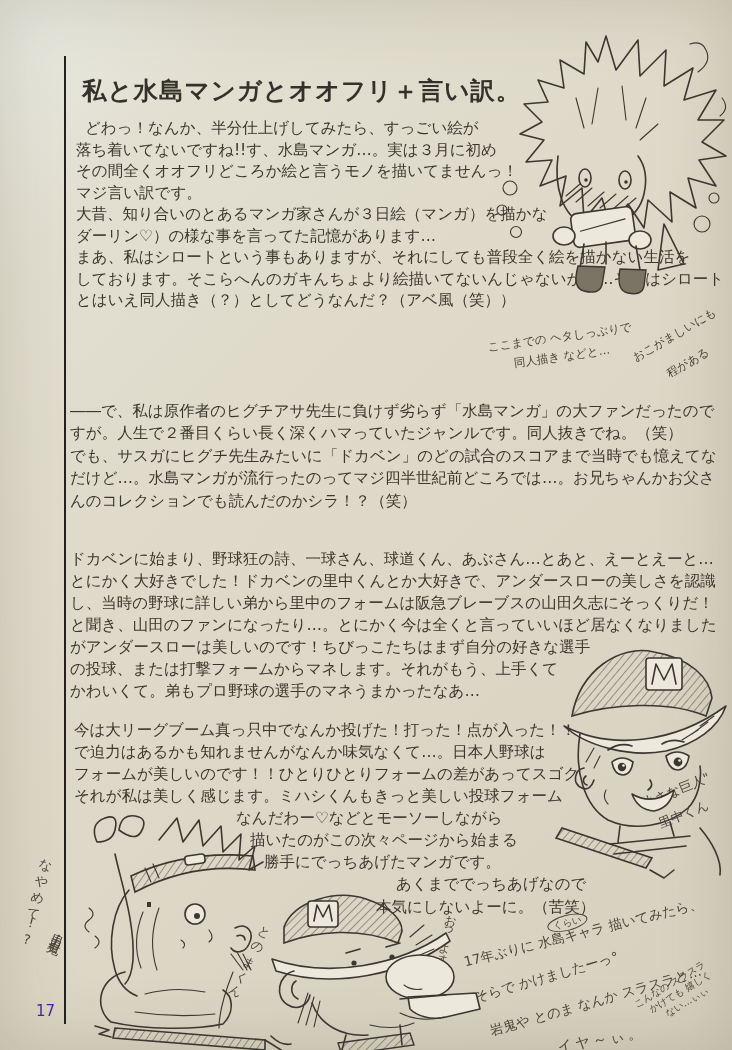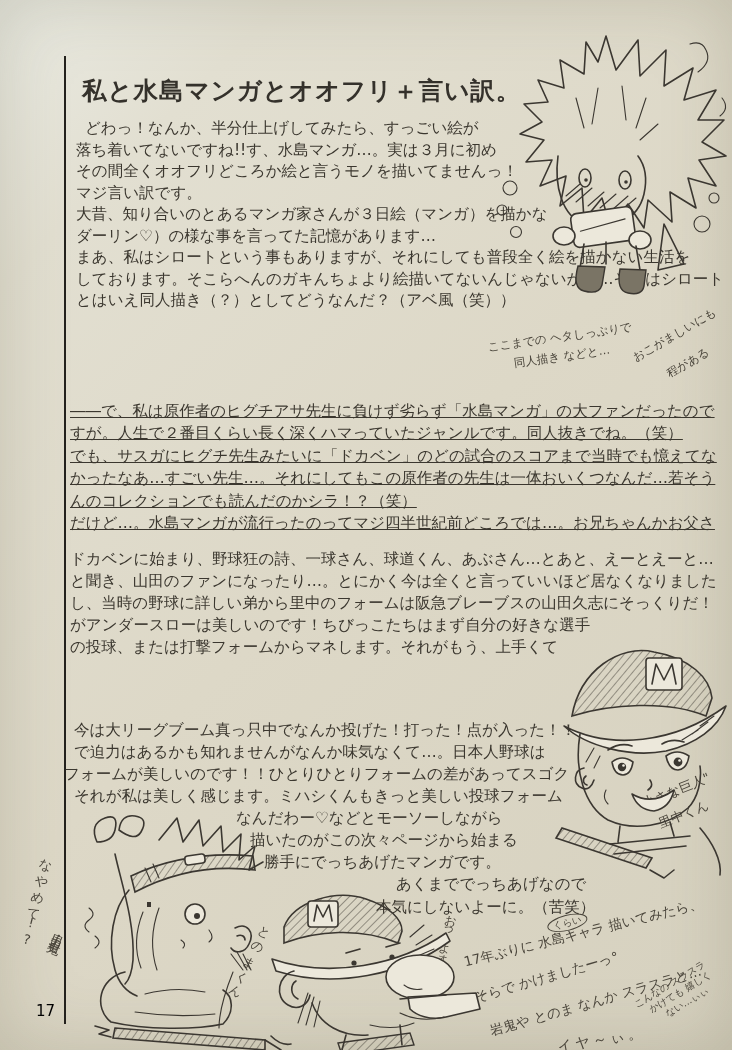--- a/index.html
+++ b/index.html
@@ -11,26 +11,26 @@
   }
   .vignette{position:absolute;inset:0;pointer-events:none;
     box-shadow:inset 0 0 70px rgba(90,85,60,.22);}
   .rule{position:absolute;left:64px;top:56px;width:2px;height:968px;background:#23211d;}
   .title{position:absolute;left:74px;top:58px;font-size:24.5px;letter-spacing:1px;
     white-space:nowrap;color:#34312b;margin-left:8px;}
   .para{position:absolute;font-size:15.5px;color:#3b372f;}
   .para .line{white-space:nowrap;}
   .p1{left:76px;top:118px;line-height:21.5px;}
   .p1 .line:first-child{margin-left:9px;}
-  .p2{left:70px;top:400px;line-height:22.4px;text-decoration:underline;}
+  .p2{left:70px;top:400px;line-height:22.4px;}
   .p3{left:70px;top:548px;line-height:22px;}
   .p4line{position:absolute;font-size:15.5px;white-space:nowrap;color:#3b372f;}
   .hw{position:absolute;white-space:nowrap;color:#4a453b;transform-origin:left top;}
   .vert{writing-mode:vertical-rl;text-orientation:upright;}
-  .pagenum{position:absolute;left:36px;top:1002px;font-size:15px;color:#000000;}
+  .pagenum{position:absolute;left:36px;top:1002px;font-size:15px;color:#4c1d95;}
   .circle-note{border:1.2px solid #4a453b;border-radius:50%;padding:1px 5px 2px 5px;}
   svg{position:absolute;overflow:visible;}
   .sk{stroke:#3b3731;fill:none;stroke-linecap:round;stroke-linejoin:round;stroke-width:1.6;}
   .sk-thin{stroke:#3b3731;fill:none;stroke-linecap:round;stroke-width:1.1;}
   .sk-fill{stroke:#3b3731;fill:#ece8db;stroke-linecap:round;stroke-linejoin:round;stroke-width:1.6;}
 </style>
 </head>
 <body>
 
 <div class="vignette"></div>
@@ -47,36 +47,37 @@
   <div class="line">ダーリン♡）の様な事を言ってた記憶があります…</div>
   <div class="line">まあ、私はシロートという事もありますが、それにしても普段全く絵を描かない生活を</div>
   <div class="line">しております。そこらへんのガキんちょより絵描いてないんじゃないか。…それはシロート</div>
   <div class="line">とはいえ同人描き（？）としてどうなんだ？（アベ風（笑））</div>
 </div>
 
 <div class="para p2">
   <div class="line">――で、私は原作者のヒグチアサ先生に負けず劣らず「水島マンガ」の大ファンだったので</div>
   <div class="line">すが。人生で２番目くらい長く深くハマっていたジャンルです。同人抜きでね。（笑）</div>
   <div class="line">でも、サスガにヒグチ先生みたいに「ドカベン」のどの試合のスコアまで当時でも憶えてな</div>
-  <div class="line">かったなあ…すごい先生…。それにしてもこの原作者の先生は一体おいくつなんだ…若そう</div>
+  <div class="line">だけど…。水島マンガが流行ったのってマジ四半世紀前どころでは…。お兄ちゃんかお父さ</div>
   <div class="line">んのコレクションでも読んだのかシラ！？（笑）</div>
-  <div class="line">だけど…。水島マンガが流行ったのってマジ四半世紀前どころでは…。お兄ちゃんかお父さ</div>
 </div>
 
 <div class="para p3">
   <div class="line">ドカベンに始まり、野球狂の詩、一球さん、球道くん、あぶさん…とあと、えーとえーと…</div>
+  <div class="line">とにかく大好きでした！ドカベンの里中くんとか大好きで、アンダースローの美しさを認識</div>
+  <div class="line">し、当時の野球に詳しい弟から里中のフォームは阪急ブレーブスの山田久志にそっくりだ！</div>
   <div class="line">と聞き、山田のファンになったり…。とにかく今は全くと言っていいほど居なくなりました</div>
-  <div class="line">し、当時の野球に詳しい弟から里中のフォームは阪急ブレーブスの山田久志にそっくりだ！</div>
   <div class="line">がアンダースローは美しいのです！ちびっこたちはまず自分の好きな選手</div>
   <div class="line">の投球、または打撃フォームからマネします。それがもう、上手くて</div>
+  <div class="line">かわいくて。弟もプロ野球の選手のマネうまかったなあ…</div>
 </div>
 
 <div class="p4line" style="left:74px;top:720px">今は大リーグブーム真っ只中でなんか投げた！打った！点が入った！！</div>
 <div class="p4line" style="left:74px;top:742px">で迫力はあるかも知れませんがなんか味気なくて…。日本人野球は</div>
-<div class="p4line" style="left:64px;top:764px">フォームが美しいのです！！ひとりひとりフォームの差があってスゴク</div>
+<div class="p4line" style="left:74px;top:764px">フォームが美しいのです！！ひとりひとりフォームの差があってスゴク</div>
 <div class="p4line" style="left:74px;top:786px">それが私は美しく感じます。ミハシくんもきっと美しい投球フォーム</div>
 <div class="p4line" style="left:236px;top:808px">なんだわー♡などとモーソーしながら</div>
 <div class="p4line" style="left:250px;top:830px">描いたのがこの次々ページから始まる</div>
 <div class="p4line" style="left:264px;top:852px">勝手にでっちあげたマンガです。</div>
 <div class="p4line" style="left:396px;top:874px">あくまででっちあげなので</div>
 <div class="p4line" style="left:376px;top:897px">本気にしないよーに。（苦笑）</div>
 
 <div class="hw" style="left:487px;top:340px;font-size:11.5px;transform:rotate(-8deg)">ここまでの ヘタしっぷりで</div>
 <div class="hw" style="left:513px;top:356px;font-size:11.5px;transform:rotate(-8deg)">同人描き などと…</div>
 <div class="hw" style="left:630px;top:352px;font-size:11.5px;transform:rotate(-30deg)">おこがましいにも</div>

